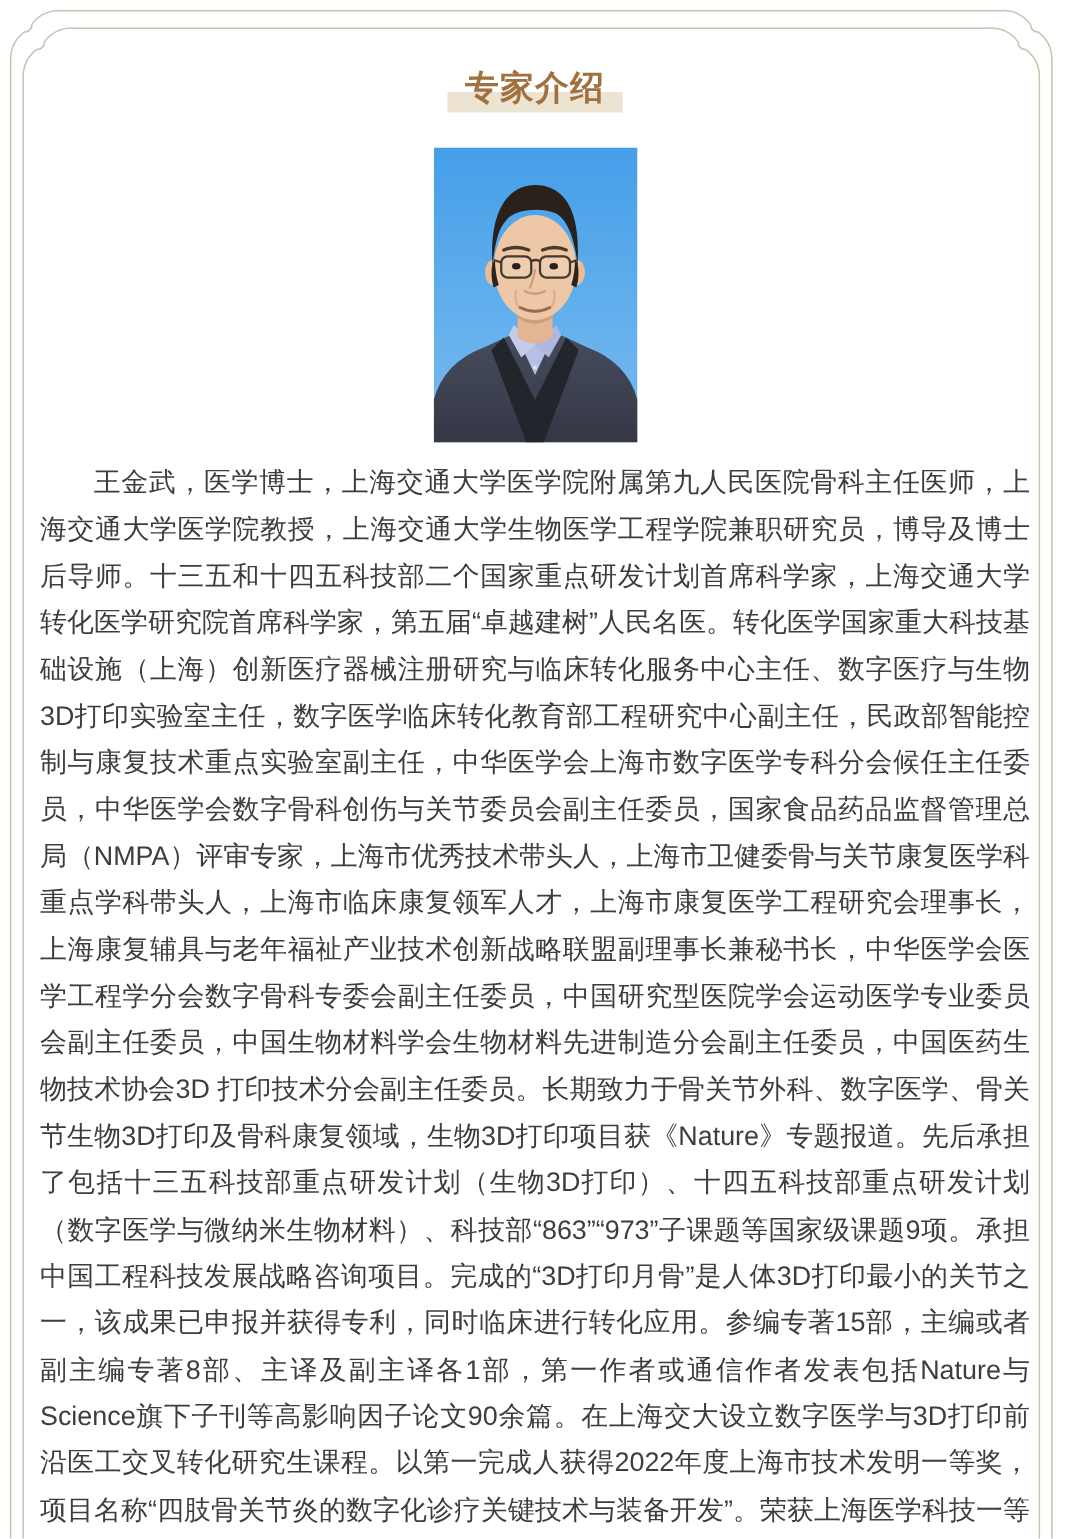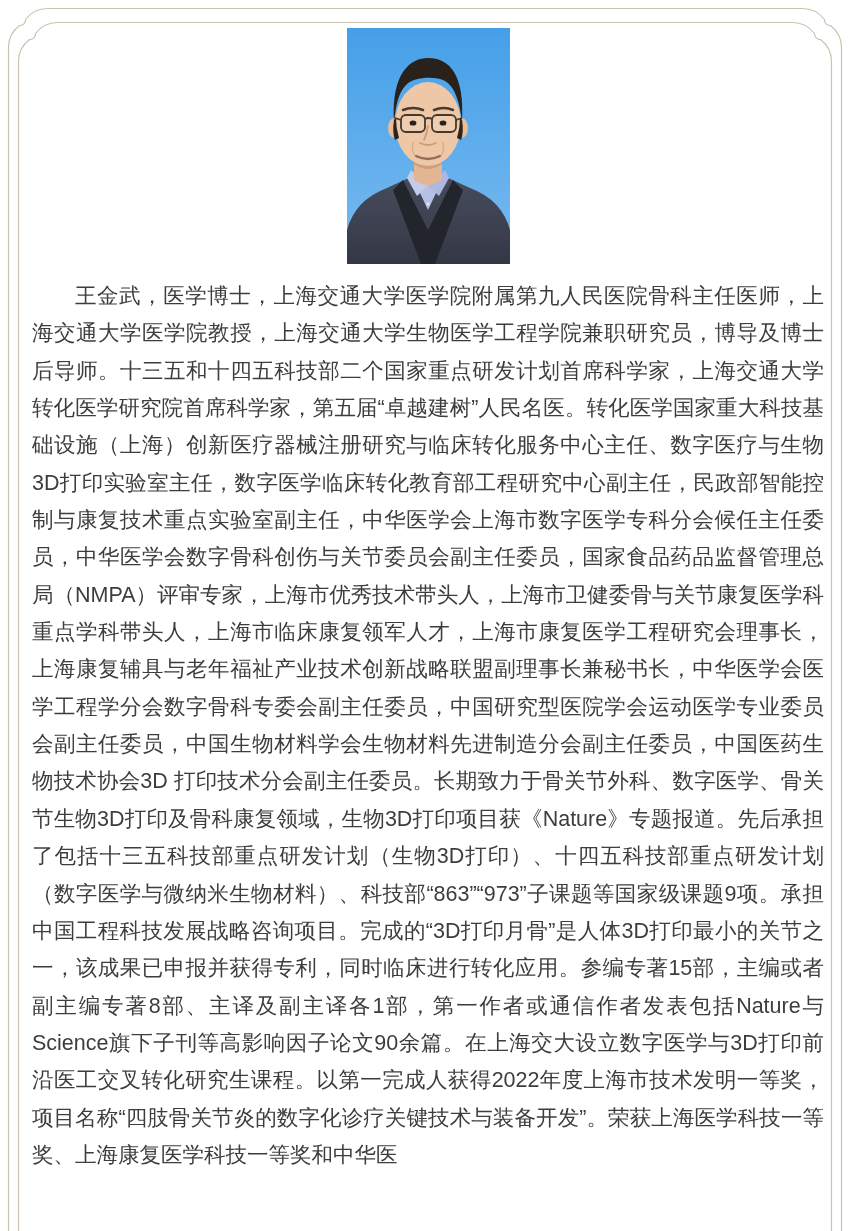--- a/index.html
+++ b/index.html
@@ -62,20 +62,23 @@
         L 791.5 22.5
         A 28 28 0 0 1 814.5 33.5
         A 5.5 5.5 0 0 0 820.5 39.5
         A 28 28 0 0 1 831.5 62.5
         L 831.5 1231"></path>
     </g>
   </svg>
 
   <div class="content">
 
+    <div class="title-row">
+      <span class="title">专家介绍</span>
+    </div>
 
     <div class="photo-wrap">
       
       <svg class="portrait" viewBox="0 0 163 236" role="img">
         <defs>
           <linearGradient id="bg" x1="0" y1="0" x2="0" y2="1">
             <stop offset="0" stop-color="#459fe8"></stop>
             <stop offset="1" stop-color="#79bbf0"></stop>
           </linearGradient>
           <linearGradient id="suit" x1="0" y1="0" x2="0" y2="1">

